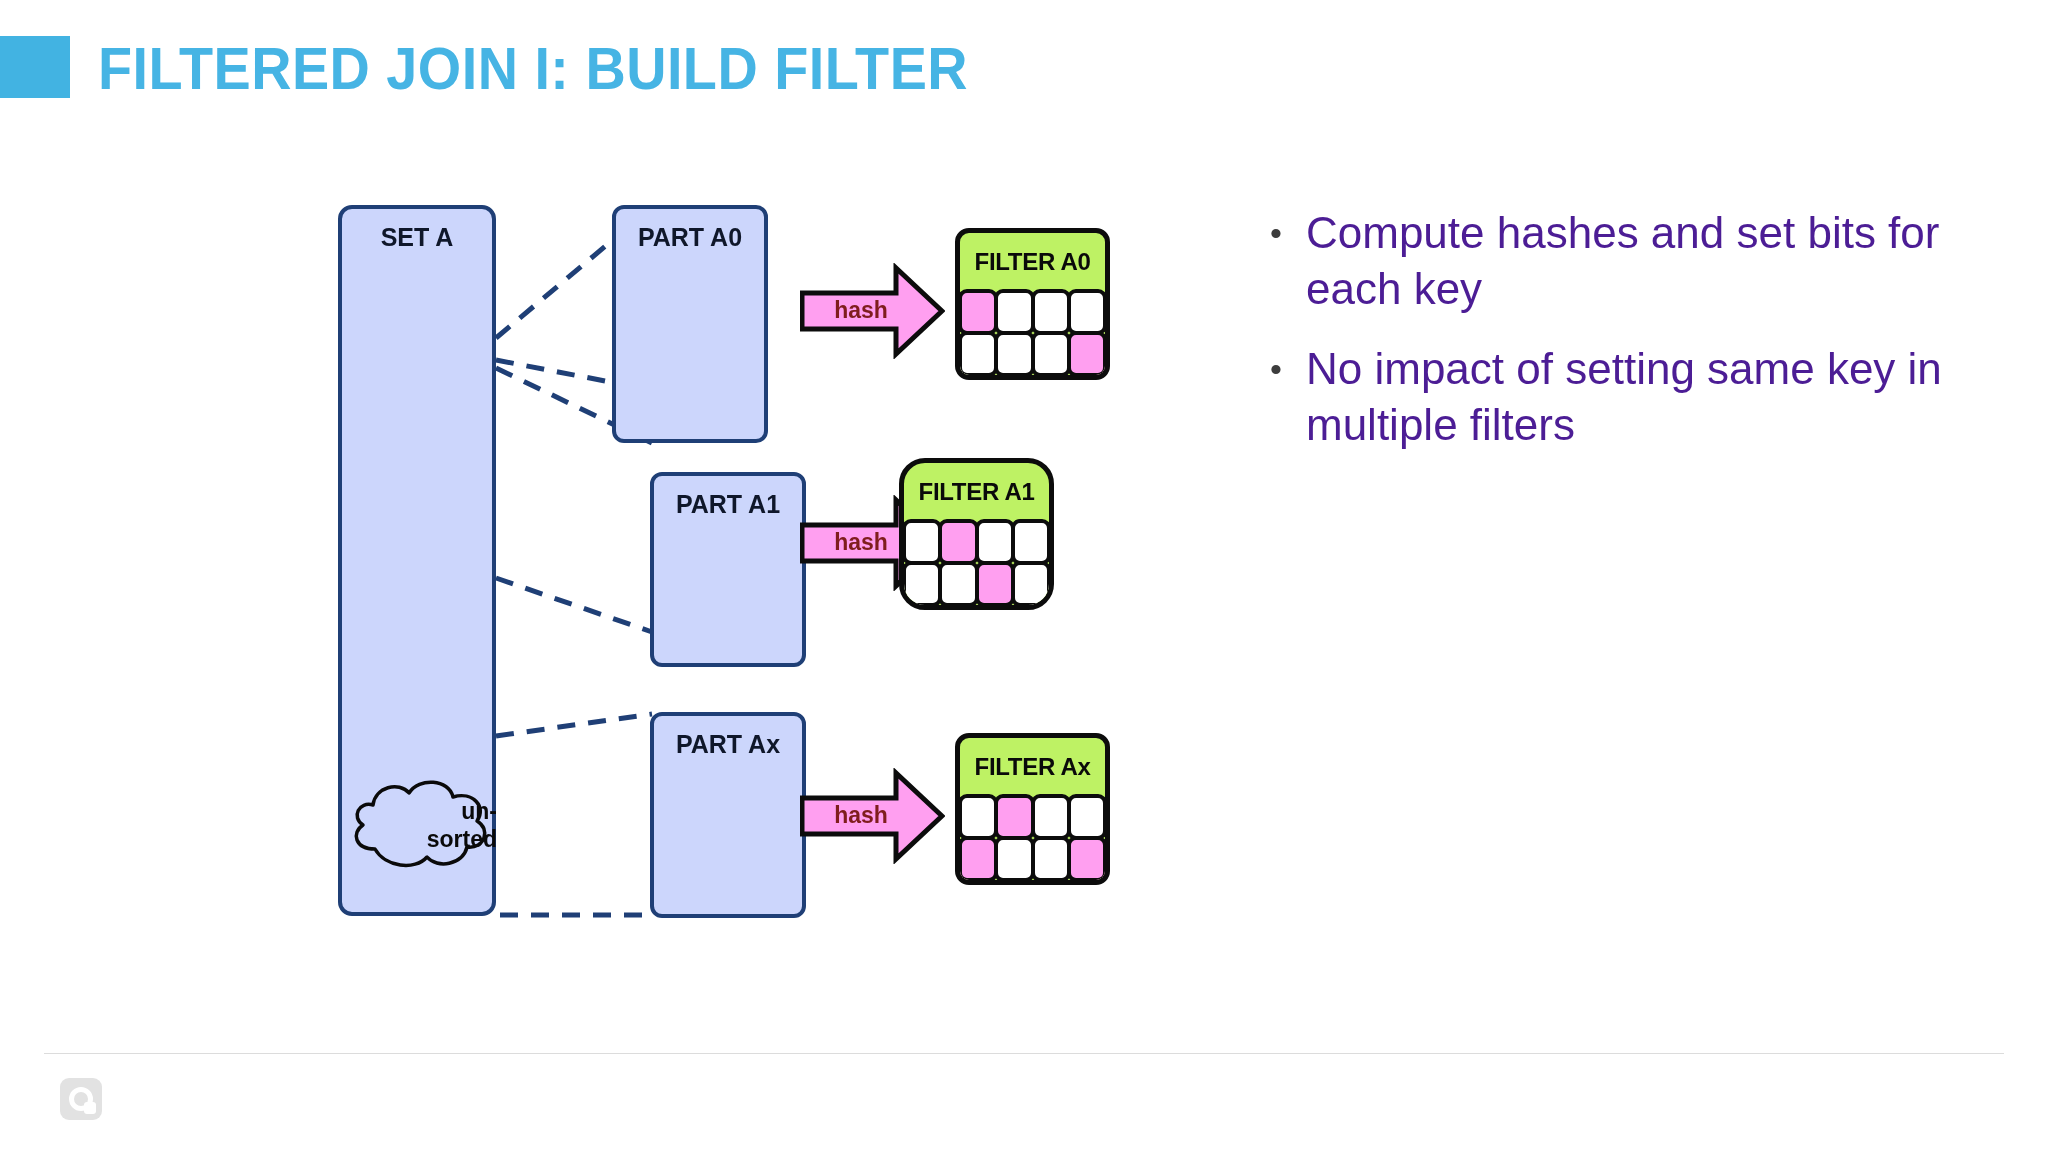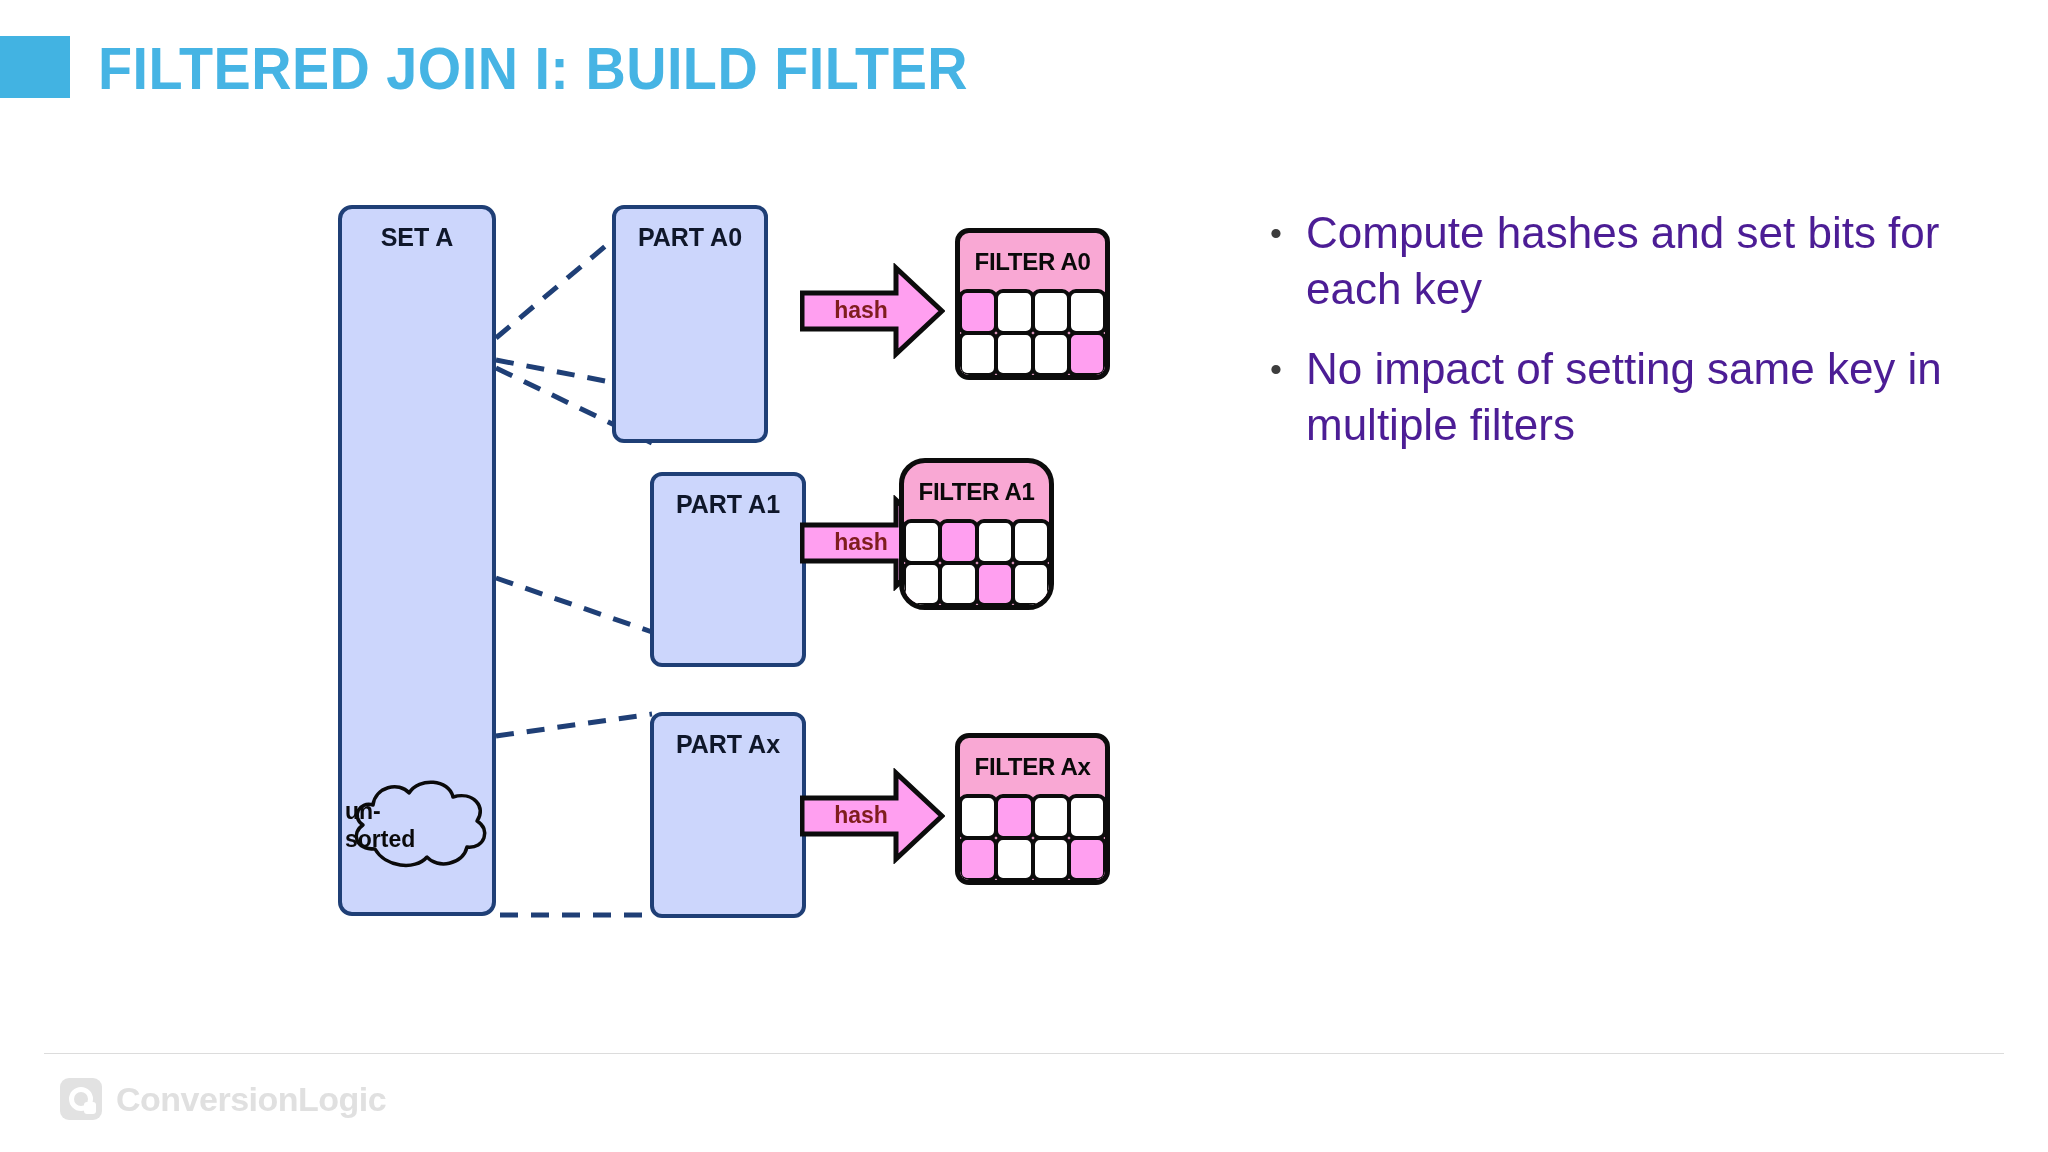--- a/index.html
+++ b/index.html
@@ -92,21 +92,21 @@
     left: 345px;
     top: 775px;
     width: 152px;
     height: 97px;
   }
   #cloud svg { display:block; }
   #cloud-label {
     position: absolute;
     left: 0; right: 0;
     top: 22px;
-    text-align: left;
+    text-align: right;
     font-size: 23px;
     font-weight: bold;
     color: #0a0a0a;
     line-height: 28px;
   }
 
   
   .part-box {
     width: 156px;
     border-radius: 12px;
@@ -115,21 +115,21 @@
   #part-a1 { left: 650px; top: 440px; height: 195px; margin-top: 32px; }
   #part-ax { left: 650px; top: 712px; height: 206px; }
 
   
   .filter {
     position: absolute;
     box-sizing: border-box;
     width: 155px;
     border: 5px solid #0c0c0c;
     border-radius: 14px;
-    background: #f9a8d4;
+    background: #bef264;
     overflow: hidden;
   }
   .filter-label {
     height: 58px;
     line-height: 58px;
     text-align: center;
     font-size: 24px;
     font-weight: bold;
     color: #0a0a0a;
     letter-spacing: -0.3px;
@@ -381,14 +381,13 @@
     <div class="bullet-text">No impact of setting same key in multiple filters</div>
   </div>
 </div>
 
 <div id="footer-rule"></div>
 <div id="footer-logo">
   <div id="logo-mark">
     <div class="ring"></div>
     <div class="tail"></div>
   </div>
-  <div id="logo-text">ConversionLogic</div>
 </div>
 
 </body></html>

